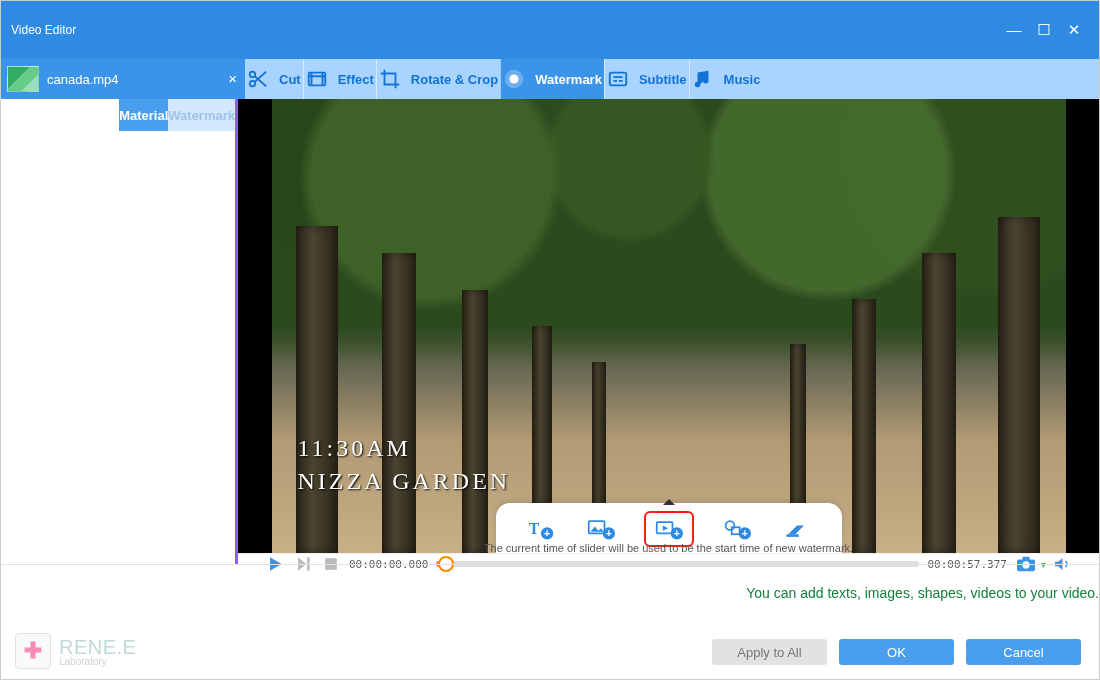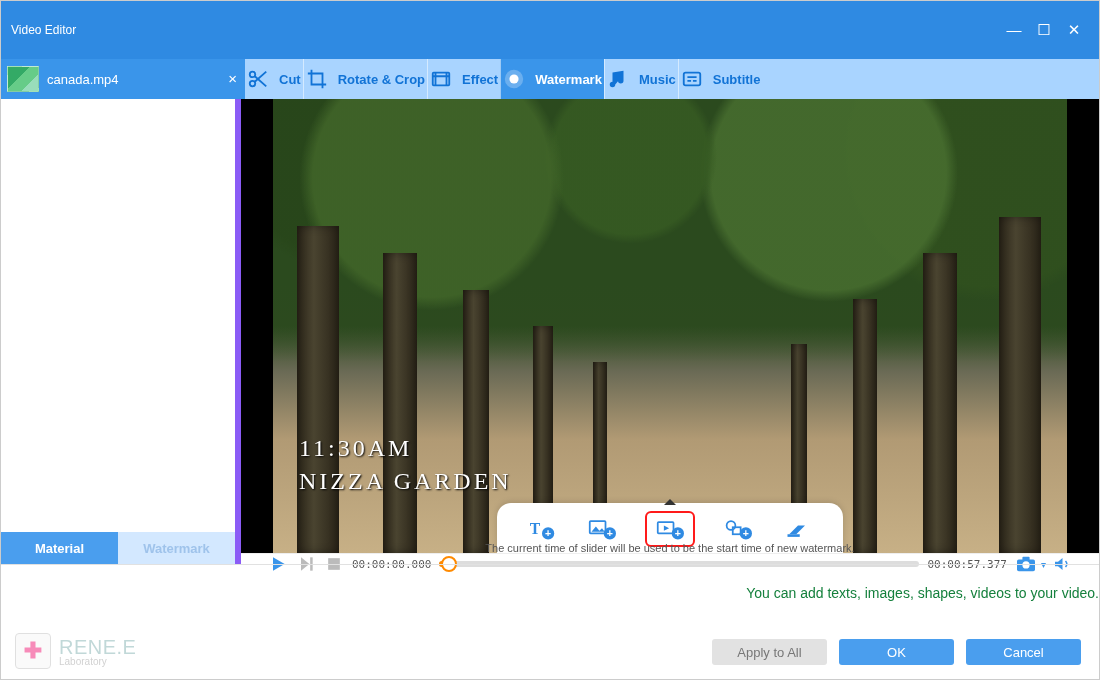--- a/index.html
+++ b/index.html
@@ -25,21 +25,21 @@
   .filetab{width:220px;background:var(--blue-bright);display:flex;align-items:center;padding:0 18px 0 6px;color:#fff;gap:8px;position:relative;}
   .filetab .thumb{width:30px;height:24px;background:linear-gradient(135deg,#3a6 0 40%,#6c8 40% 70%,#9db 70% 100%);border:1px solid rgba(255,255,255,.4);}
   .filetab .close{position:absolute;right:8px;top:11px;font-size:15px;cursor:pointer;}
   .tabs{flex:1;display:flex;align-items:stretch;}
   .tab{display:flex;align-items:center;gap:10px;padding:0 2px;color:var(--text-blue);font-weight:600;cursor:pointer;border-left:1px solid rgba(255,255,255,.5);}
   .tab:first-child{border-left:none}
   .tab.active{background:var(--blue-bright);color:#fff;}
   .tab svg{width:22px;height:22px;}
   
   .body{flex:1;display:flex;min-height:0;}
-  .left{width:234px;display:flex;flex-direction:column;border-right:6px solid #8b5cf6;}
+  .left{width:234px;display:flex;flex-direction:row;border-right:3px solid #8b5cf6;}
   .left .filelist{flex:1;background:#fff;}
   .left .bottom-tabs{height:32px;display:flex;}
   .lbt{flex:1;display:flex;align-items:center;justify-content:center;font-weight:600;cursor:pointer;}
   .lbt.active{background:var(--blue-btn);color:#fff;}
   .lbt.inactive{background:var(--tab-bg-light);color:#9fc3eb;}
   .right{flex:1;display:flex;flex-direction:column;background:#fff;min-width:0;}
   .preview-wrap{height:454px;background:#000;position:relative;display:flex;justify-content:center;}
   .preview{width:794px;height:454px;position:relative;overflow:hidden;}
   
   .scene{position:absolute;inset:0;
@@ -108,51 +108,51 @@
       <div class="tab">
         <svg viewBox="0 0 24 24" fill="none" stroke="currentColor" stroke-width="2">
             <circle cx="6" cy="7" r="3"></circle>
             <circle cx="6" cy="17" r="3"></circle>
             <path d="M8.5 9 21 20M8.5 15 21 4"></path>
           </svg>
         <span>Cut</span>
       </div>
       <div class="tab">
         <svg viewBox="0 0 24 24" fill="none" stroke="currentColor" stroke-width="2">
-            <path d="M6 2v16h16M2 6h16v16"></path>
-          </svg>
-        <span>Rotate &amp; Crop</span>
-      </div>
-      <div class="tab">
-        <svg viewBox="0 0 24 24" fill="none" stroke="currentColor" stroke-width="2">
             <rect x="3" y="5" width="18" height="14" rx="1"></rect>
             <path d="M3 9h18M6 5v14M18 5v14"></path>
           </svg>
         <span>Effect</span>
+      </div>
+      <div class="tab">
+        <svg viewBox="0 0 24 24" fill="none" stroke="currentColor" stroke-width="2">
+            <path d="M6 2v16h16M2 6h16v16"></path>
+          </svg>
+        <span>Rotate &amp; Crop</span>
       </div>
       <div class="tab active">
         <svg viewBox="0 0 24 24" fill="currentColor">
             <circle cx="12" cy="12" r="10" opacity=".25"></circle>
             <circle cx="12" cy="12" r="5"></circle>
             <circle cx="12" cy="12" r="2" fill="#fff"></circle>
           </svg>
         <span>Watermark</span>
       </div>
       <div class="tab">
+        <svg viewBox="0 0 24 24" fill="none" stroke="currentColor" stroke-width="2">
+            <rect x="3" y="5" width="18" height="14" rx="2"></rect>
+            <path d="M7 14h4M13 14h4M7 10h10"></path>
+          </svg>
+        <span>Subtitle</span>
+      </div>
+      <div class="tab">
         <svg viewBox="0 0 24 24" fill="currentColor">
             <path d="M9 18a3 3 0 1 1-3-3V5l12-2v11a3 3 0 1 1-3-3"></path>
           </svg>
         <span>Music</span>
-      </div>
-      <div class="tab">
-        <svg viewBox="0 0 24 24" fill="none" stroke="currentColor" stroke-width="2">
-            <rect x="3" y="5" width="18" height="14" rx="2"></rect>
-            <path d="M7 14h4M13 14h4M7 10h10"></path>
-          </svg>
-        <span>Subtitle</span>
       </div>
     </div>
   </div>
 
   <div class="body">
     <div class="left">
       <div class="filelist"></div>
       <div class="bottom-tabs">
         <div class="lbt active">Material</div>
         <div class="lbt inactive">Watermark</div>

